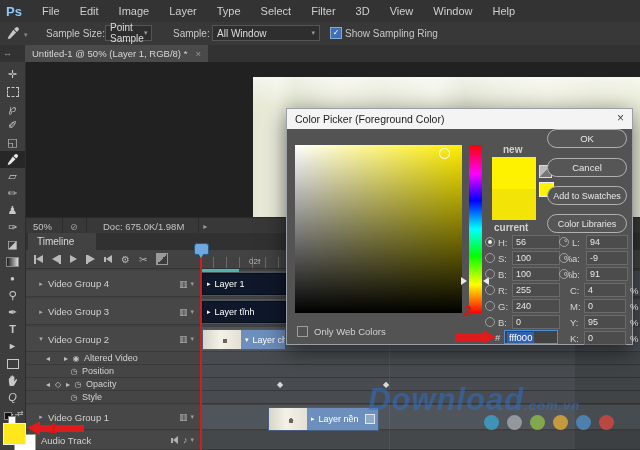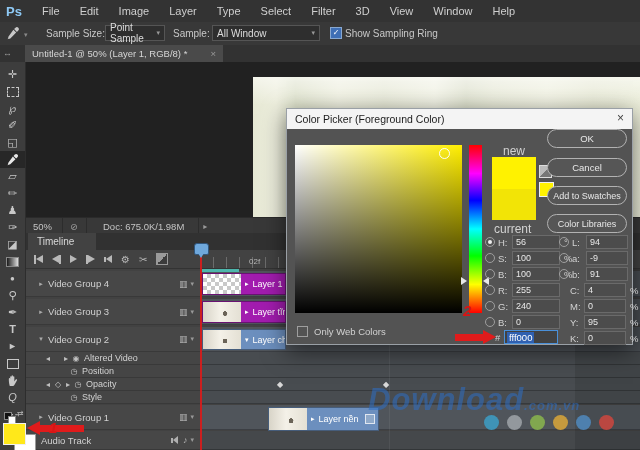--- a/index.html
+++ b/index.html
@@ -16,21 +16,21 @@
   .optionsbar{left:0;top:22px;width:640px;height:23px;background:#383838;border-bottom:1px solid #262626;
               color:#c8c8c8;font-size:10px;z-index:4;}
   .ob-dd{position:absolute;height:16px;top:3px;background:#2e2e2e;border:1px solid #555;
          color:#ddd;display:flex;align-items:center;padding:0 4px;box-sizing:border-box;}
   .ob-dd .chev{margin-left:auto;color:#999;font-size:7px;}
   .checkbox{width:10px;height:10px;background:#3f6fb5;border:1px solid #88a8d0;color:#fff;
             font-size:8px;line-height:10px;text-align:center;display:inline-block;}
   
   .tabbar{left:0;top:45px;width:640px;height:17px;background:#323232;z-index:4;color:#9a9a9a;}
   .doc-tab{position:absolute;left:25px;top:0;height:17px;background:#4a4a4a;color:#d6d6d6;
-           font-size:9.5px;display:flex;align-items:center;padding:0 7px;gap:23px;}
+           font-size:9.5px;display:flex;align-items:center;padding:0 7px;gap:8px;}
   
   .toolbar{left:0;top:62px;width:25px;height:388px;background:#3d3d3d;border-right:1px solid #2d2d2d;z-index:6;}
   .tool{width:25px;height:17px;display:flex;align-items:center;justify-content:center;
         color:#c8c8c8;font-size:11px;line-height:17px;}
   .tool.sel{background:#272727;}
   .box-dashed{width:10px;height:8px;border:1px dashed #c8c8c8;}
   .box-grad{width:11px;height:8px;background:linear-gradient(90deg,#1a1a1a,#ddd);border:1px solid #888;}
   .box-solid{width:10px;height:8px;border:1px solid #c8c8c8;}
   
   .canvas{left:25px;top:62px;width:615px;height:155px;background:#212121;z-index:1;overflow:hidden;}
@@ -61,21 +61,21 @@
   .g-track{background:#50555b;}
   .p-track{background:#484c50;}
   .a-track{background:#45484b;}
   .chev-cell{width:14px;text-align:center;color:#aaa;font-size:7px;margin-left:9px;}
   .film{margin-left:auto;color:#b8b8b8;font-size:9px;}
   .dd{color:#999;font-size:7px;margin:0 6px 0 3px;}
   .prop-ic{color:#c0c0c0;font-size:8px;width:10px;text-align:center;}
   .clip{position:absolute;display:flex;box-sizing:border-box;border:1px solid rgba(0,0,0,.35);z-index:3;}
   .clip .thumb{width:38px;align-self:stretch;flex:none;}
   .clip .lbl{flex:1;color:#fff;font-size:9px;display:flex;align-items:center;gap:4px;padding-left:4px;overflow:hidden;white-space:nowrap;}
-  .purple{background:#a21caf;}
+  .purple{background:#0f172a;flex-direction:column;}
   .blue{background:#6c8fbe;}
   .checker{background-image:linear-gradient(45deg,#c9c9c9 25%,transparent 25%,transparent 75%,#c9c9c9 75%),
            linear-gradient(45deg,#c9c9c9 25%,#ffffff 25%,#ffffff 75%,#c9c9c9 75%);
            background-size:8px 8px;background-position:0 0,4px 4px;background-color:#fff;}
   .photo{background:radial-gradient(circle at 58% 58%,#6b6458 0 9%,rgba(0,0,0,0) 10%),
          linear-gradient(90deg,#d8d4c8,#f4f1e8 45%,#e4e0d4);}
   .redline{position:absolute;left:175px;top:24px;width:2px;height:193px;background:#cc1f1f;z-index:4;}
   .playhead{position:absolute;left:169px;top:10px;width:13px;height:10px;background:#6fa8dc;
             border:1px solid #31577e;border-radius:3px 3px 2px 2px;z-index:5;}
   .playhead:after{content:"";position:absolute;left:3px;top:9px;border-left:3px solid transparent;
@@ -105,21 +105,21 @@
   .dlg-close{position:absolute;right:8px;top:2px;color:#444;font-size:12px;}
   .cfield{position:absolute;left:8px;top:36px;width:167px;height:168px;
           background:linear-gradient(180deg,rgba(0,0,0,0),#000),linear-gradient(90deg,#ffffff,#ffee00);}
   .cring{position:absolute;left:152px;top:39px;width:9px;height:9px;border:1.5px solid rgba(255,255,255,.95);border-radius:50%;}
   .hue{position:absolute;left:182px;top:36px;width:13px;height:168px;
        background:linear-gradient(180deg,#ff0000 0%,#ff00ff 17%,#0000ff 33%,#00ffff 50%,#00ff00 66%,#ffff00 83%,#ff0000 100%);}
   .hue-al{position:absolute;left:174px;top:168px;width:0;height:0;border-left:6px solid #e8e8e8;
           border-top:4px solid transparent;border-bottom:4px solid transparent;}
   .hue-ar{position:absolute;left:196px;top:168px;width:0;height:0;border-right:6px solid #e8e8e8;
           border-top:4px solid transparent;border-bottom:4px solid transparent;}
-  .nc-label{position:absolute;color:#d2d2d2;font-size:12px;}
+  .nc-label{position:absolute;color:#d2d2d2;font-size:10px;font-weight:bold;}
   .swatch-new{position:absolute;left:205px;top:48px;width:44px;height:32px;}
   .swatch-cur{position:absolute;left:205px;top:80px;width:44px;height:31px;}
   .gamut-cube{position:absolute;left:252px;top:56px;width:11px;height:11px;border:1px solid #ddd;
               background:linear-gradient(135deg,#bbb 50%,#777 50%);}
   .gamut-sw{position:absolute;left:252px;top:73px;width:13px;height:13px;border:1px solid #f0f0f0;}
   .dlg-btn{position:absolute;left:260px;width:80px;height:19px;border:1px solid #b2b2b2;border-radius:10px;
            background:#565656;color:#e8e8e8;font-size:9.5px;display:flex;align-items:center;justify-content:center;box-sizing:border-box;}
   .cp-row{position:absolute;height:14px;display:flex;align-items:center;color:#d2d2d2;font-size:9.5px;}
   .radio{width:8px;height:8px;border:1px solid #9e9e9e;border-radius:50%;margin-right:3px;flex:none;position:relative;}
   .radio.on:after{content:"";position:absolute;left:2px;top:2px;width:4px;height:4px;border-radius:50%;background:#efefef;}
@@ -159,21 +159,21 @@
 </div>
 
 <div class="abs optionsbar">
   <span class="abs" style="left:6px;top:4px;">
     <svg width="14" height="14" viewBox="0 0 14 14">
         <path d="M12.3 1.7c.9.9.9 1.9 0 2.8L10.9 5.9 8.1 3.1 9.5 1.7c.9-.9 1.9-.9 2.8 0zM7.4 3.8l2.8 2.8-5.6 5.6c-.4.4-1.2.5-1.8.5l-1.2.6.6-1.2c0-.6.1-1.4.5-1.8z" fill="#c8c8c8"></path>
       </svg>
   </span>
   <span class="abs" style="left:24px;top:9px;color:#8a8a8a;font-size:7px;">▾</span>
   <span class="abs" style="left:46px;top:6px;">Sample Size:</span>
-  <div class="ob-dd" style="left:105px;width:60px;">
+  <div class="ob-dd" style="left:105px;width:47px;">
     <span>Point Sample</span>
     <span class="chev">▾</span>
   </div>
   <span class="abs" style="left:173px;top:6px;">Sample:</span>
   <div class="ob-dd" style="left:212px;width:108px;">
     <span>All Window</span>
     <span class="chev">▾</span>
   </div>
   <span class="abs checkbox" style="left:330px;top:5px;">✓</span>
   <span class="abs" style="left:345px;top:6px;">Show Sampling Ring</span>

